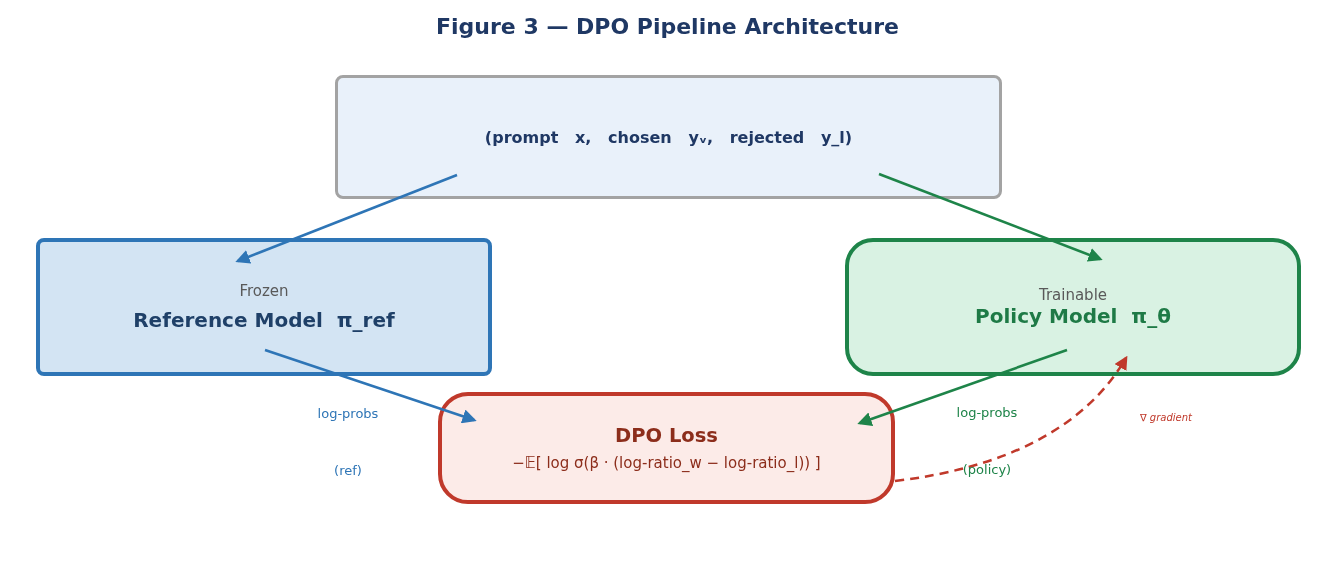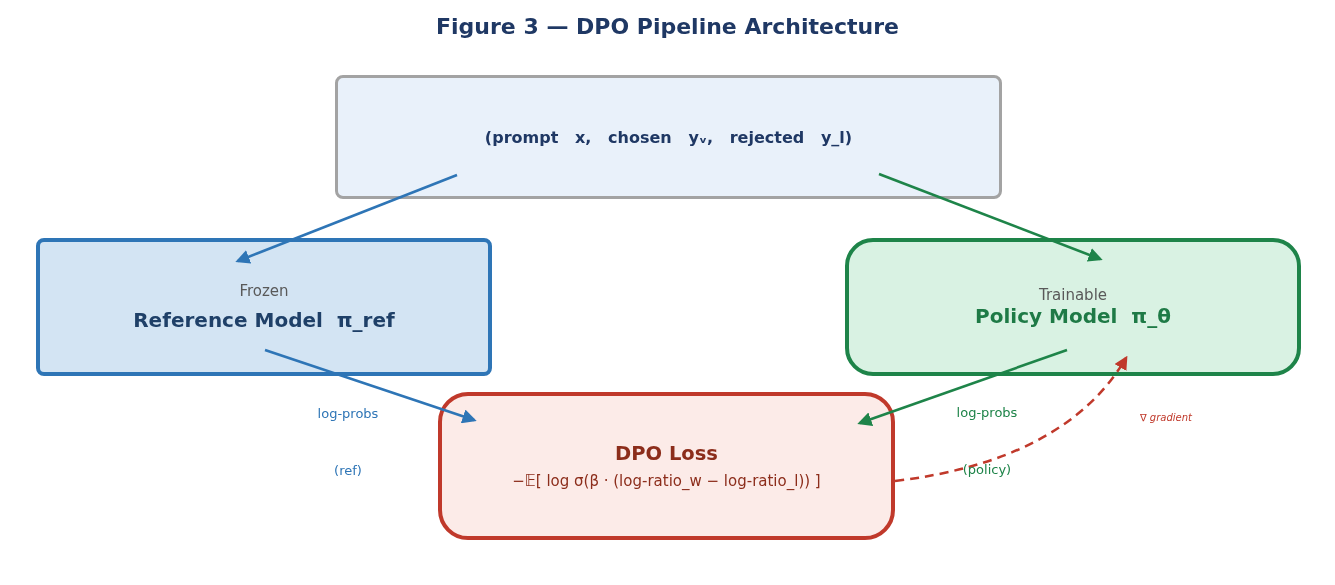--- a/index.html
+++ b/index.html
@@ -57,21 +57,21 @@
     color: #595959;
   }
   .node-title {
     font-size: 20px;
     font-weight: bold;
     white-space: pre;
   }
   .node-title.navy { color: #1f4068; }
   .node-title.greentext { color: #1e7a46; }
   .box.loss {
-    left: 438px; top: 392px; width: 457px; height: 148px;
+    left: 438px; top: 392px; width: 457px; height: 112px;
     background: #fcebe8;
     border: 4px solid #c0392b;
     border-radius: 30px;
     gap: 7px;
   }
   .loss-title {
     font-size: 19.5px;
     font-weight: bold;
     color: #8c2d1b;
   }

